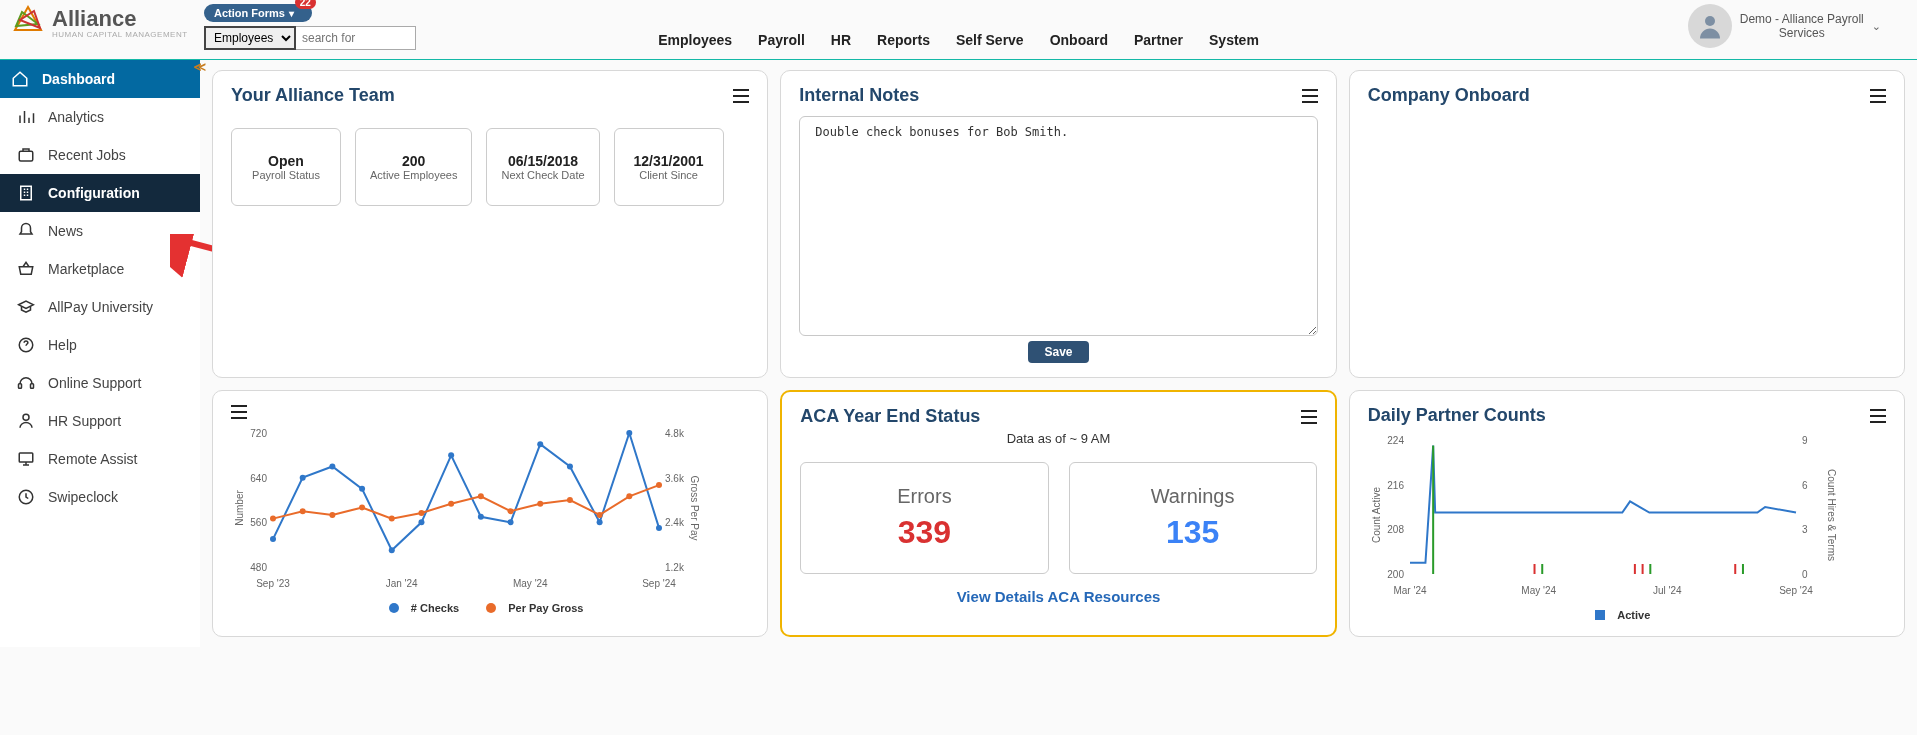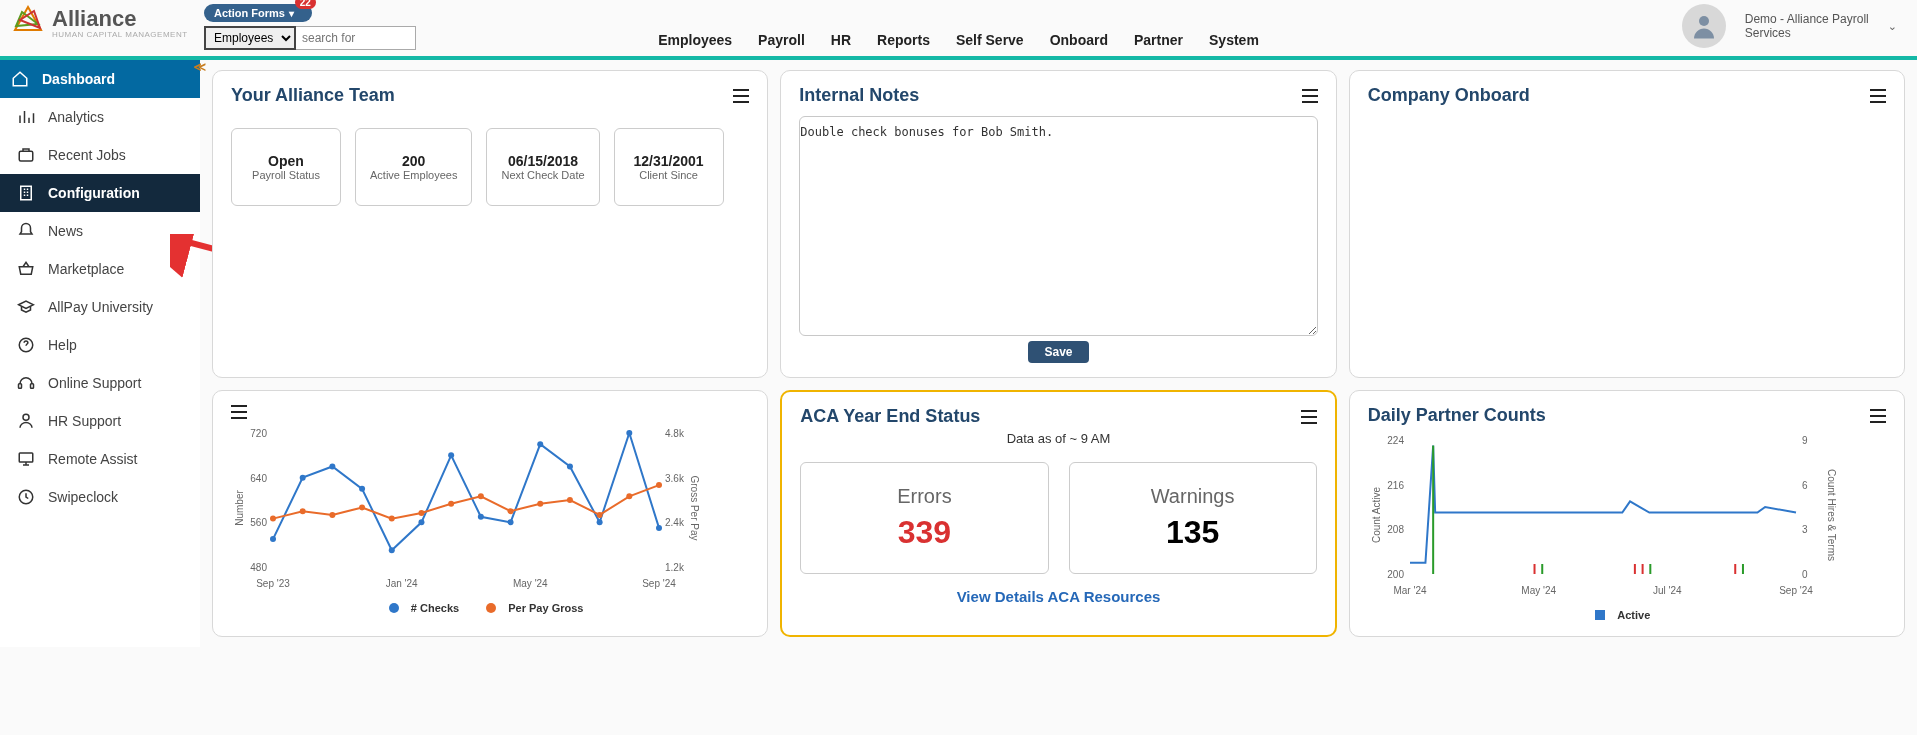--- a/index.html
+++ b/index.html
@@ -1,31 +1,31 @@
 <!DOCTYPE html>
 <html><head>
 <meta charset="utf-8">
 <style>
   * { box-sizing: border-box; margin: 0; padding: 0; }
   body { font-family: Arial, Helvetica, sans-serif; background: #fafafa; color: #333; font-size: 13px; width: 1917px; }
-  .topbar { display: flex; align-items: flex-start; height: 60px; padding: 4px 10px 0 10px; border-bottom: 4px solid #14b8a6; position: relative; }
+  .topbar { display: flex; align-items: flex-start; height: 60px; padding: 4px 26px 0 10px; border-bottom: 1px solid #14b8a6; position: relative; }
   .logo { display:flex; align-items:center; gap:6px; width:190px; }
   .logo-mark { width:36px; height:36px; }
   .logo-text { font-size:22px; font-weight:600; color:#555; }
   .logo-sub { font-size:8px; color:#aaa; letter-spacing:0.5px; margin-top:-2px; }
   .top-controls { margin-left: 4px; }
   .action-pill { position:relative; display:inline-flex; align-items:center; background:#34618c; color:#fff; border-radius:14px; padding:3px 18px 3px 10px; font-size:11px; font-weight:600; }
   .action-pill .chev { margin-left:4px; font-size:10px; }
   .action-badge { position:absolute; top:-8px; right:-4px; background:#d93131; color:#fff; font-size:10px; border-radius:10px; padding:1px 5px; font-weight:700; }
   .search-row { margin-top:4px; display:flex; }
   .search-row select { border:2px solid #444; font-size:12px; height:24px; padding:0 4px; }
   .search-row input { border:1px solid #aaa; border-left:none; height:24px; width:120px; padding:0 6px; font-size:12px; color:#888; }
   .main-nav { display:flex; gap:26px; font-weight:700; font-size:14px; color:#222; position:absolute; left:50%; transform:translateX(-50%); top:32px; }
   .main-nav span { cursor:pointer; }
-  .user-area { margin-left:auto; display:flex; align-items:center; gap:19px; padding-right:10px; }
+  .user-area { margin-left:auto; display:flex; align-items:center; gap:8px; padding-right:10px;text-align:center; }
   .avatar { width:44px; height:44px; background:#d8d8d8; border-radius:50%; display:flex; align-items:center; justify-content:center; }
   .avatar svg { width:30px; height:30px; }
   .user-text { font-size:12px; color:#555; line-height:14px; max-width:160px; }
   .user-chev { font-size:11px; color:#666; }
   .layout { display:flex; }
   .sidebar { width:200px; background:#fff; position:relative; }
   .sidebar .collapse-handle { position:absolute; right:-6px; top:0; font-size:12px; color:#c77c1e; font-weight:700; }
   .side-item { display:flex; align-items:center; gap:12px; padding:9px 16px; font-size:14px; color:#444; cursor:pointer; }
   .side-item .icon { width:20px; height:20px; display:inline-flex; align-items:center; justify-content:center; color:#333; }
   .side-item.active { background:#0369a1; color:#fff; font-weight:700;padding-left:10px; }
@@ -37,31 +37,31 @@
   .card { background:#fff; border:1px solid #d8d8d8; border-radius:10px; padding:14px 18px; position:relative; }
   .card.highlight { border:2px solid #f0b400; }
   .card-title { display:flex; align-items:center; justify-content:space-between; }
   .card-title h2 { font-size:18px; font-weight:800; color:#23476b; }
   .hamburger { width:16px; height:14px; display:flex; flex-direction:column; justify-content:space-between; cursor:pointer; }
   .hamburger span { display:block; height:2px; background:#222; }
   .team-boxes { display:flex; gap:14px; margin-top:22px; }
   .tbox { border:1px solid #ccc; border-radius:6px; padding:24px 14px; text-align:center; min-width:110px; }
   .tbox .val { font-size:14px; font-weight:600; color:#222; }
   .tbox .lbl { font-size:11px; color:#666; }
-  .notes-area { width:100%; height:220px; border:1px solid #c8c8c8; border-radius:6px; margin-top:10px; padding:8px 0; resize:both; font-size:12px; color:#333; }
+  .notes-area { width:100%; height:220px; border:1px solid #c8c8c8; border-radius:6px; margin-top:10px; padding:8px 15px; resize:both; font-size:12px; color:#333; }
   .save-wrap { text-align:center; margin-top:2px; }
   .save-btn { background:#2f5174; color:#fff; border:none; border-radius:4px; padding:4px 16px; font-size:12px; font-weight:700; cursor:pointer; }
   .chart { margin-top:4px; }
   .aca-sub { text-align:center; font-size:13px; color:#333; margin-top:4px; }
   .aca-boxes { display:flex; gap:20px; margin-top:16px; }
   .abox { flex:1; border:1px solid #ccc; border-radius:6px; text-align:center; padding:22px 10px; }
   .abox .albl { font-size:20px; color:#666; }
   .abox .aval { font-size:32px; font-weight:800; margin-top:6px; }
   .aval.err { color:#d93131; }
-  .aval.warn { color:#000000; }
+  .aval.warn { color:#3b82f6; }
   .aca-link { text-align:center; margin-top:14px; font-size:15px; color:#2568b8; font-weight:700; cursor:pointer; }
   .legend { text-align:center; font-size:11px; margin-top:6px; }
   .legend span { display:inline-flex; align-items:center; gap:4px; margin:0 8px; font-weight:600; }
   .dot { width:10px; height:10px; border-radius:50%; display:inline-block; }
   .dot.blue { background:#2f77c9; }
   .dot.orange { background:#e96b2a; }
   .sq { width:10px; height:10px; display:inline-block; }
   .sq.blue { background:#2f77c9; }
 </style>
 </head>

